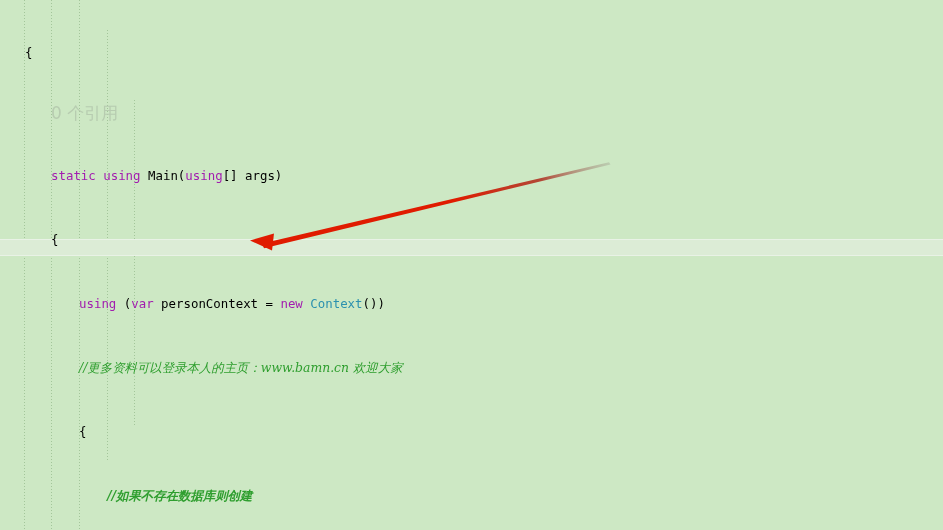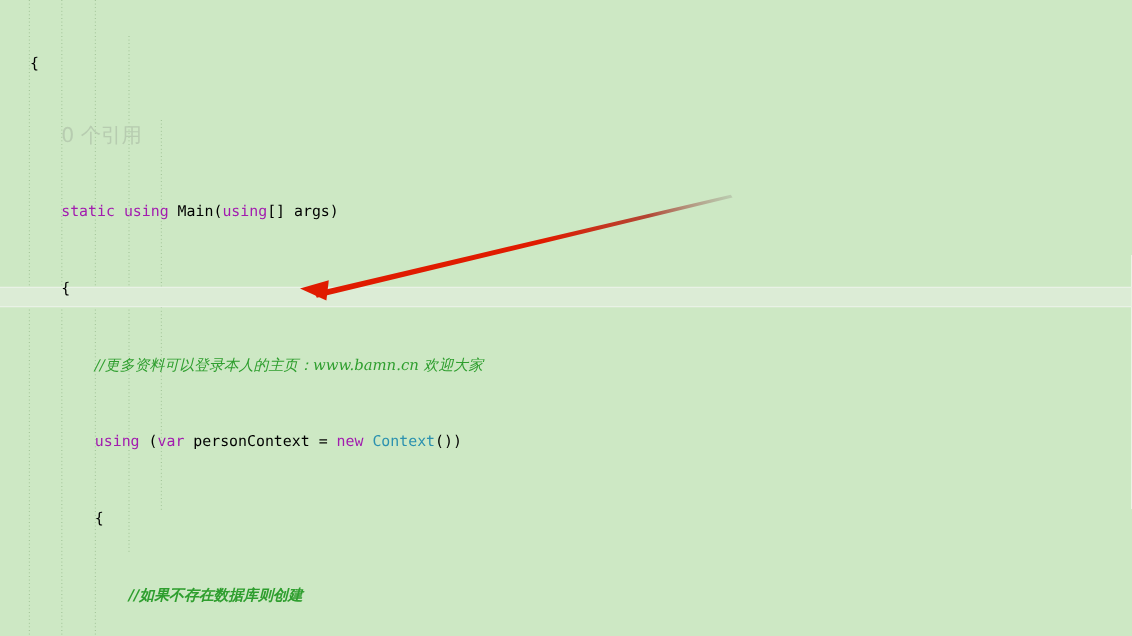--- a/index.html
+++ b/index.html
@@ -102,23 +102,23 @@
   <div class="code">
 
     <div class="ln" style="height:10px;line-height:10px;"><span class="pl" style="margin-left:17px;">{</span></div>
 
     <div class="ln" style="height:14px;line-height:14px;"><span class="codelens" style="margin-left:43px;">0 个引用</span></div>
 
     <div class="ln" style="margin-left:43px;"><span class="kw">static</span> <span class="kw">using</span> Main(<span class="kw">using</span>[] args)</div>
 
     <div class="ln" style="margin-left:43px;">{</div>
 
+    <div class="ln" style="margin-left:71px;"><span class="kw">using</span> (<span class="kw">var</span> personContext = <span class="kw">new</span> <span class="typ">Context</span>())</div>
+
     <div class="ln" style="margin-left:71px;"><span class="cmt">//</span><span class="cmt cmt-cn">更多资料可以登录本人的主页：</span><span class="cmt">www.bamn.cn </span><span class="cmt cmt-cn">欢迎大家</span></div>
-
-    <div class="ln" style="margin-left:71px;"><span class="kw">using</span> (<span class="kw">var</span> personContext = <span class="kw">new</span> <span class="typ">Context</span>())</div>
 
     <div class="ln" style="margin-left:71px;">{</div>
 
     <div class="ln" style="margin-left:99px;font-weight:bold;"><span class="cmt">//</span><span class="cmt cmt-cn">如果不存在数据库则创建</span></div>
 
     
 
     
 
     

